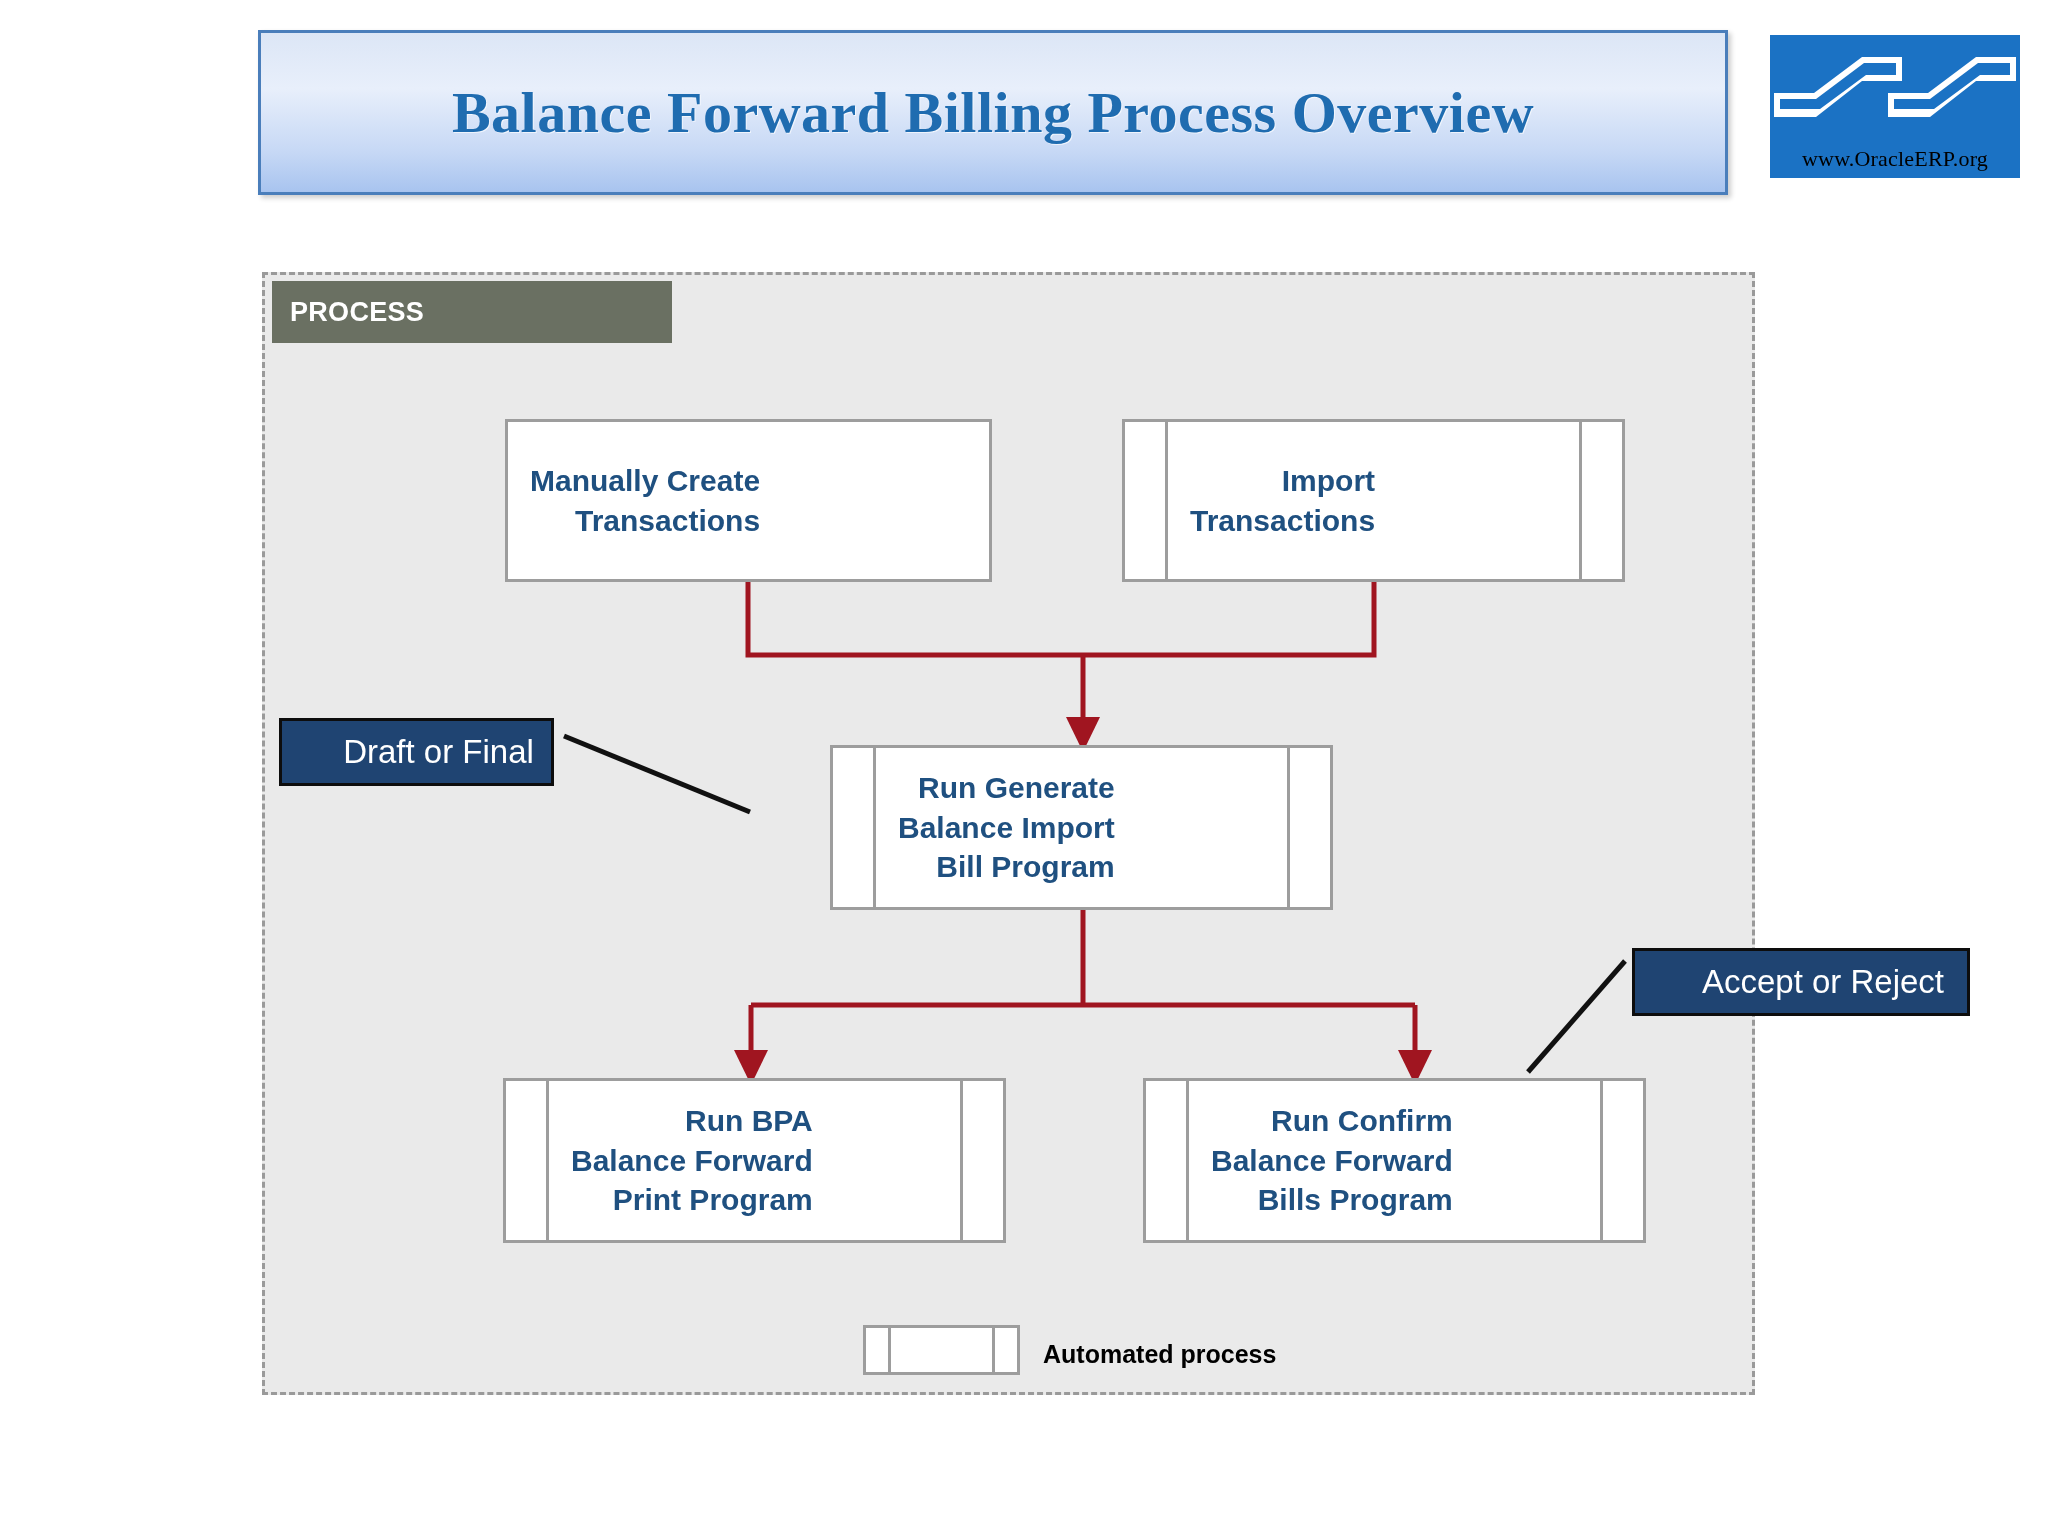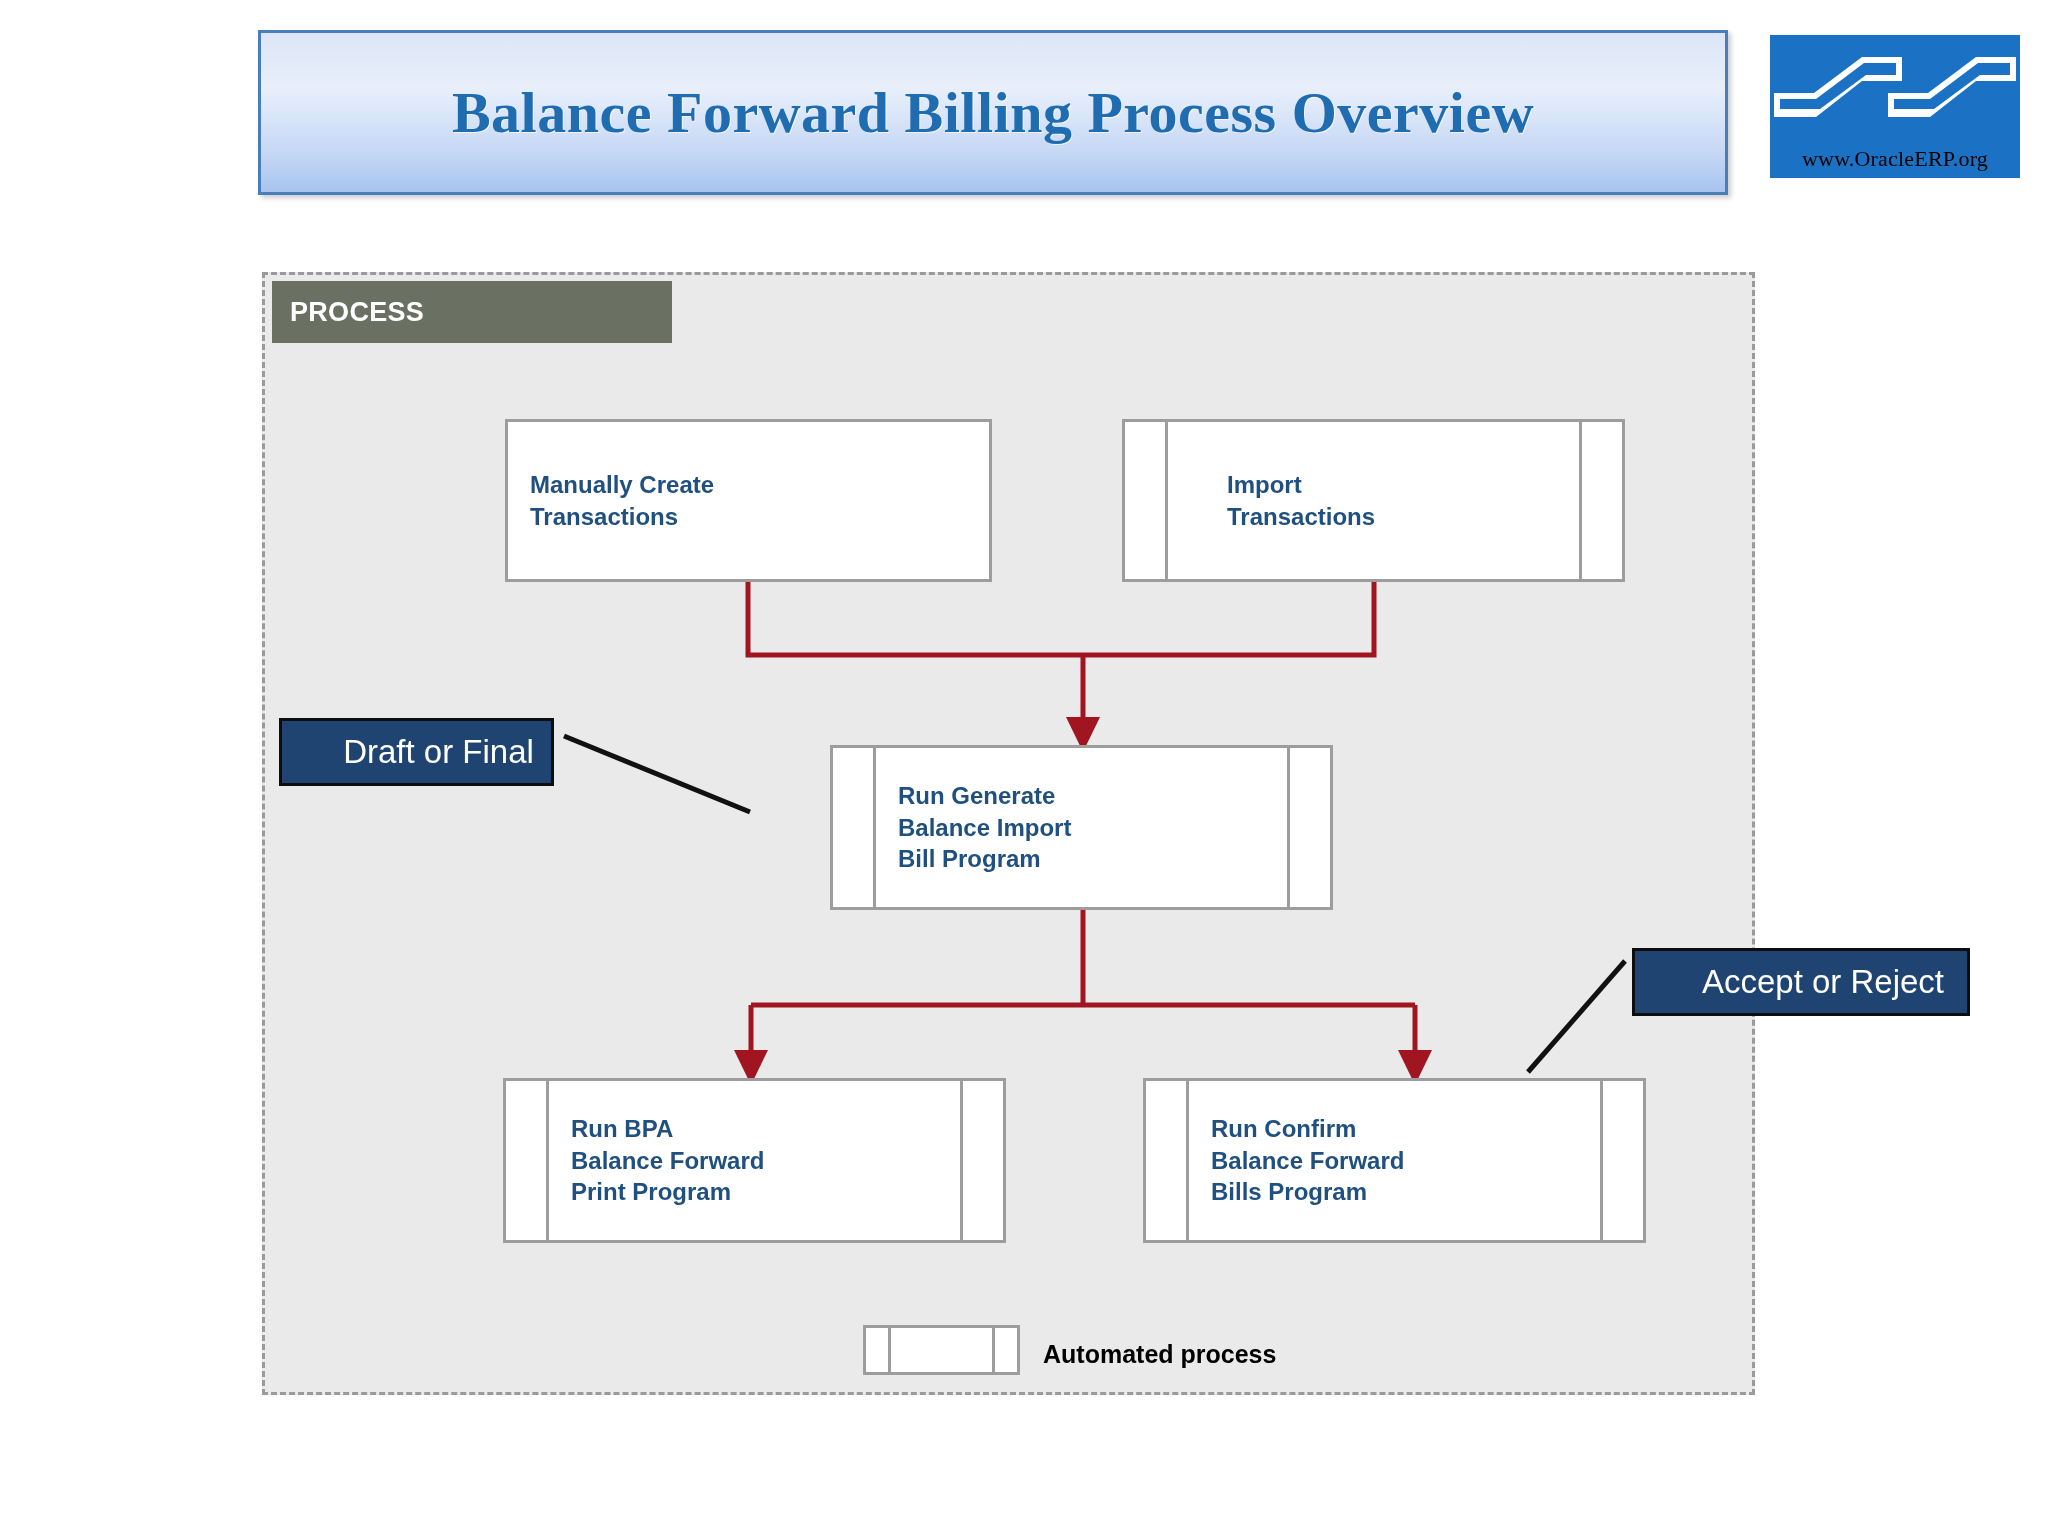--- a/index.html
+++ b/index.html
@@ -113,34 +113,35 @@
     top: 0;
     bottom: 0;
     width: 0;
     border-left: 3px solid #9d9d9d;
   }
   .shape .bar-left  { left: 40px; }
   .shape .bar-right { right: 40px; }
   .shape-label {
     position: relative;
     color: #1f5080;
-    font-size: 24px;
+    font-size: 30px;
     font-weight: bold;
     line-height: 1.33;
     white-space: pre-line;
     z-index: 2;
+    text-align: right;
   }
 
   #box-manual {
     left: 505px; top: 419px; width: 487px; height: 163px;
   }
   #box-manual .shape-label { margin-left: 22px; }
 
   #box-import {
-    left: 1122px; top: 419px; width: 503px; height: 163px; padding-left: 37px;
+    left: 1122px; top: 419px; width: 503px; height: 163px;
   }
   #box-import .shape-label { margin-left: 65px; }
 
   #box-generate {
     left: 830px; top: 745px; width: 503px; height: 165px;
   }
   #box-generate .shape-label { margin-left: 65px; }
 
   #box-bpa {
     left: 503px; top: 1078px; width: 503px; height: 165px;

